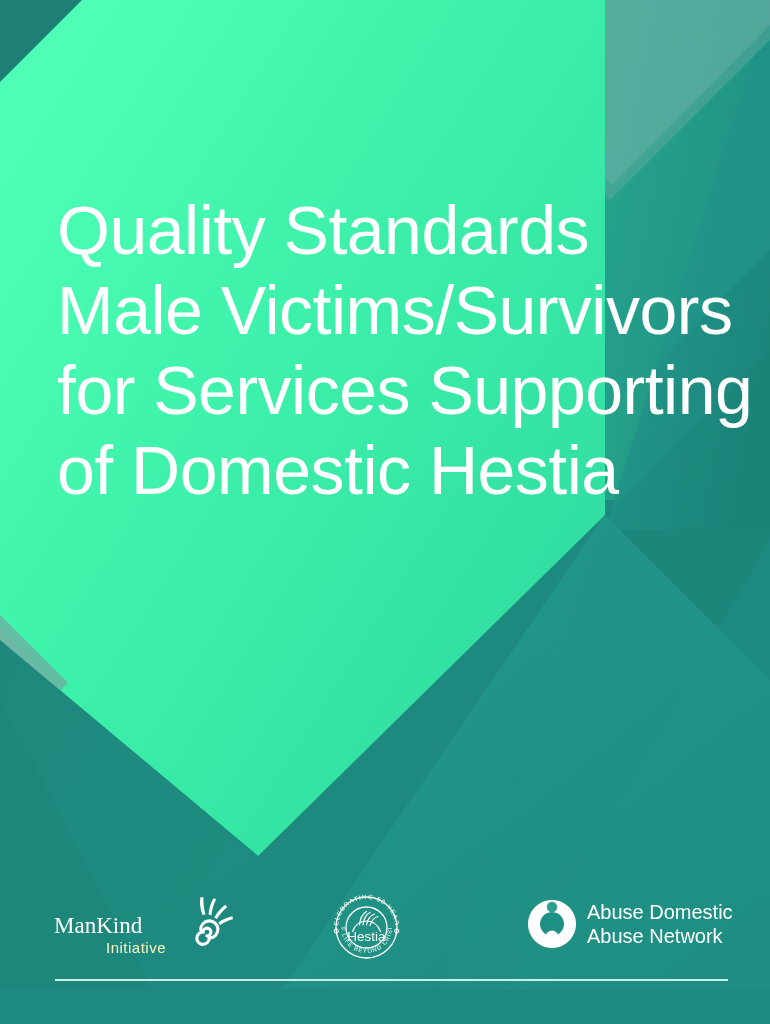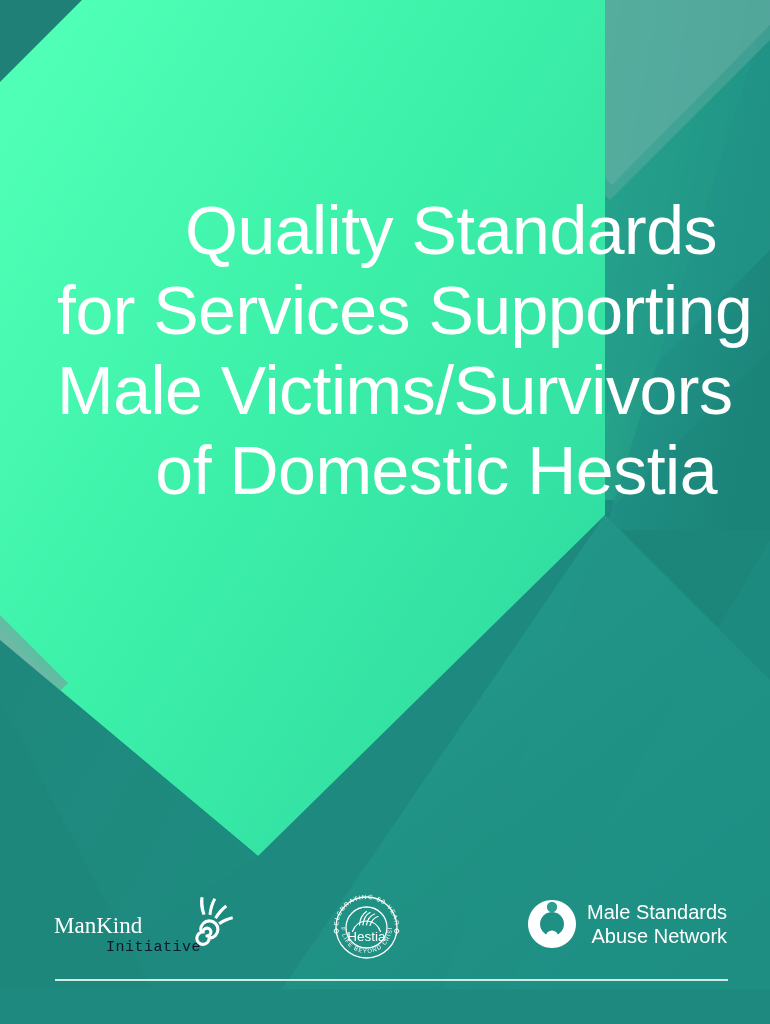--- a/index.html
+++ b/index.html
@@ -7,21 +7,20 @@
     padding: 0;
     background: #1e897e;
   }
   .page {
     position: relative;
     width: 770px;
     height: 989px;
     overflow: hidden;
     background: #1e897e;
     font-family: "Liberation Sans", sans-serif;
-    text-align: right;
   }
 
   
   .bg-layer {
     position: absolute;
     inset: 0;
     width: 770px;
     height: 1024px;
   }
 
@@ -68,22 +67,22 @@
     font-family: "Liberation Serif", serif;
     font-size: 23px;
     line-height: 31px;
     letter-spacing: 0px;
     white-space: nowrap;
   }
   .mk-sub {
     position: absolute;
     left: 52px;
     top: 44px;
-    color: #0f172a;
-    font-family: Liberation Mono, monospace;
+    color: #fef9c3;
+    font-family: Liberation Sans, sans-serif;
     font-size: 15px;
     line-height: 15px;
     letter-spacing: 0.5px;
     white-space: nowrap;
   }
   .mk-mark {
     position: absolute;
     left: 122px;
     top: 0px;
     width: 58px;
@@ -193,22 +192,22 @@
 
     <polygon points="605,515 770,680 770,1024 258,1024" fill="url(#gLowerRight)"></polygon>
     <polygon points="605,515 770,680 770,1024 430,1024" fill="#24998C" opacity="0.40"></polygon>
     <polygon points="770,540 770,1024 486,1024" fill="#23988B" opacity="0.35"></polygon>
 
     <polygon points="605,515 770,350 770,1024 258,1024" fill="#1A7D73" opacity="0.20"></polygon>
   </svg>
 
   <div class="title-block">
     <span class="title-line">Quality Standards</span>
+    <span class="title-line">Male Victims/Survivors</span>
     <span class="title-line">for Services Supporting</span>
-    <span class="title-line">Male Victims/Survivors</span>
     <span class="title-line">of Domestic Hestia</span>
   </div>
 
   <div class="logo-bar">
 
     <div class="logo-mankind">
       <div class="mk-word">ManKind</div>
       <div class="mk-sub">Initiative</div>
       <svg class="mk-mark" viewBox="0 0 58 52" xmlns="http://www.w3.org/2000/svg">
 
@@ -265,21 +264,21 @@
       <svg class="mdan-mark" viewBox="0 0 50 50" xmlns="http://www.w3.org/2000/svg">
 
         <path fill="#ffffff" fill-rule="evenodd" d="M25 1 A24 24 0 1 1 24.99 1 Z
                  M25 13 A12 12 0 1 0 25.01 13 Z"></path>
 
         <circle cx="25" cy="38" r="6.5" fill="#ffffff"></circle>
 
         <circle cx="25" cy="8" r="5.2" fill="#2E9E8F"></circle>
       </svg>
       <div class="mdan-text">
-        <span>Male Standards</span>
+        <span>Abuse Domestic</span>
         <span>Abuse Network</span>
       </div>
     </div>
 
   </div>
 
   <div class="bottom-rule"></div>
 
 </div>
 

